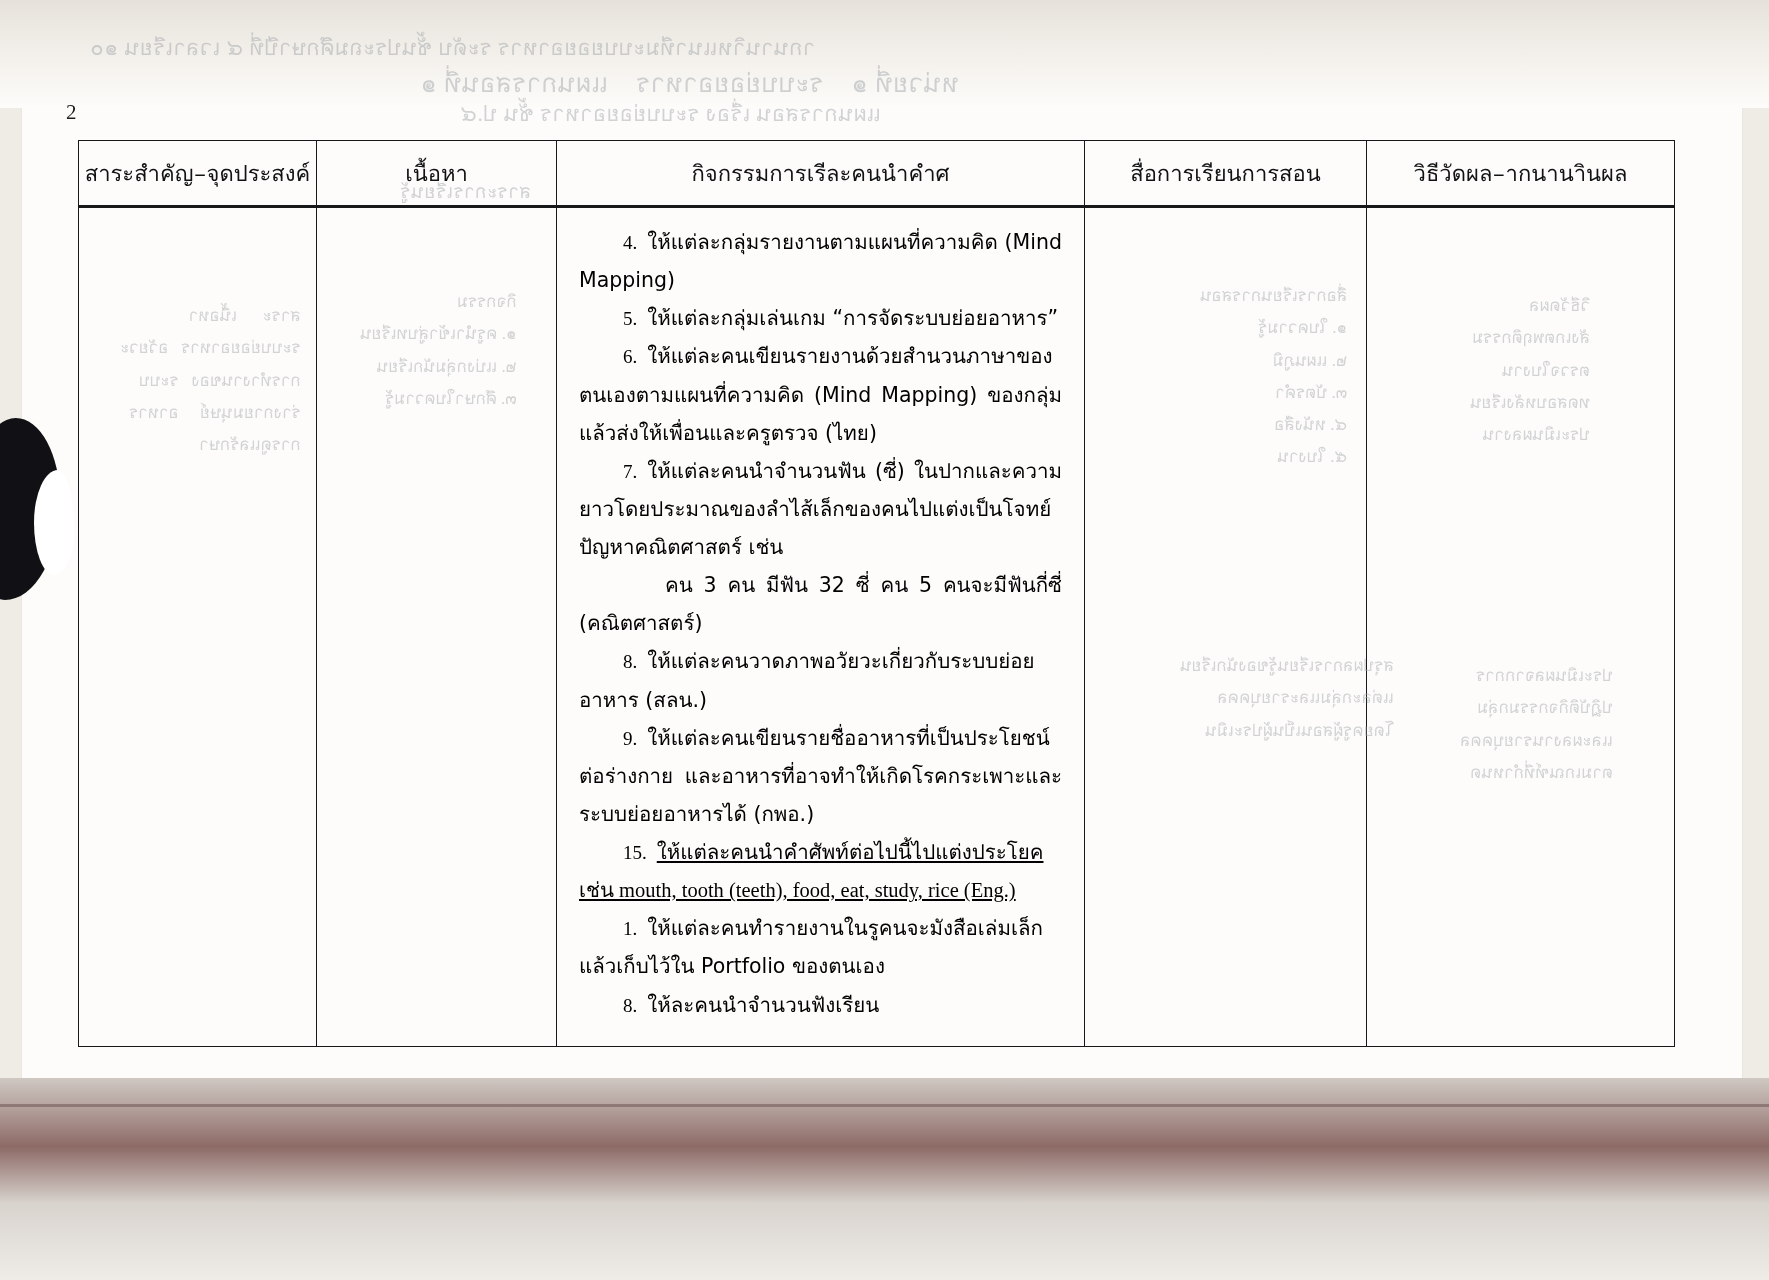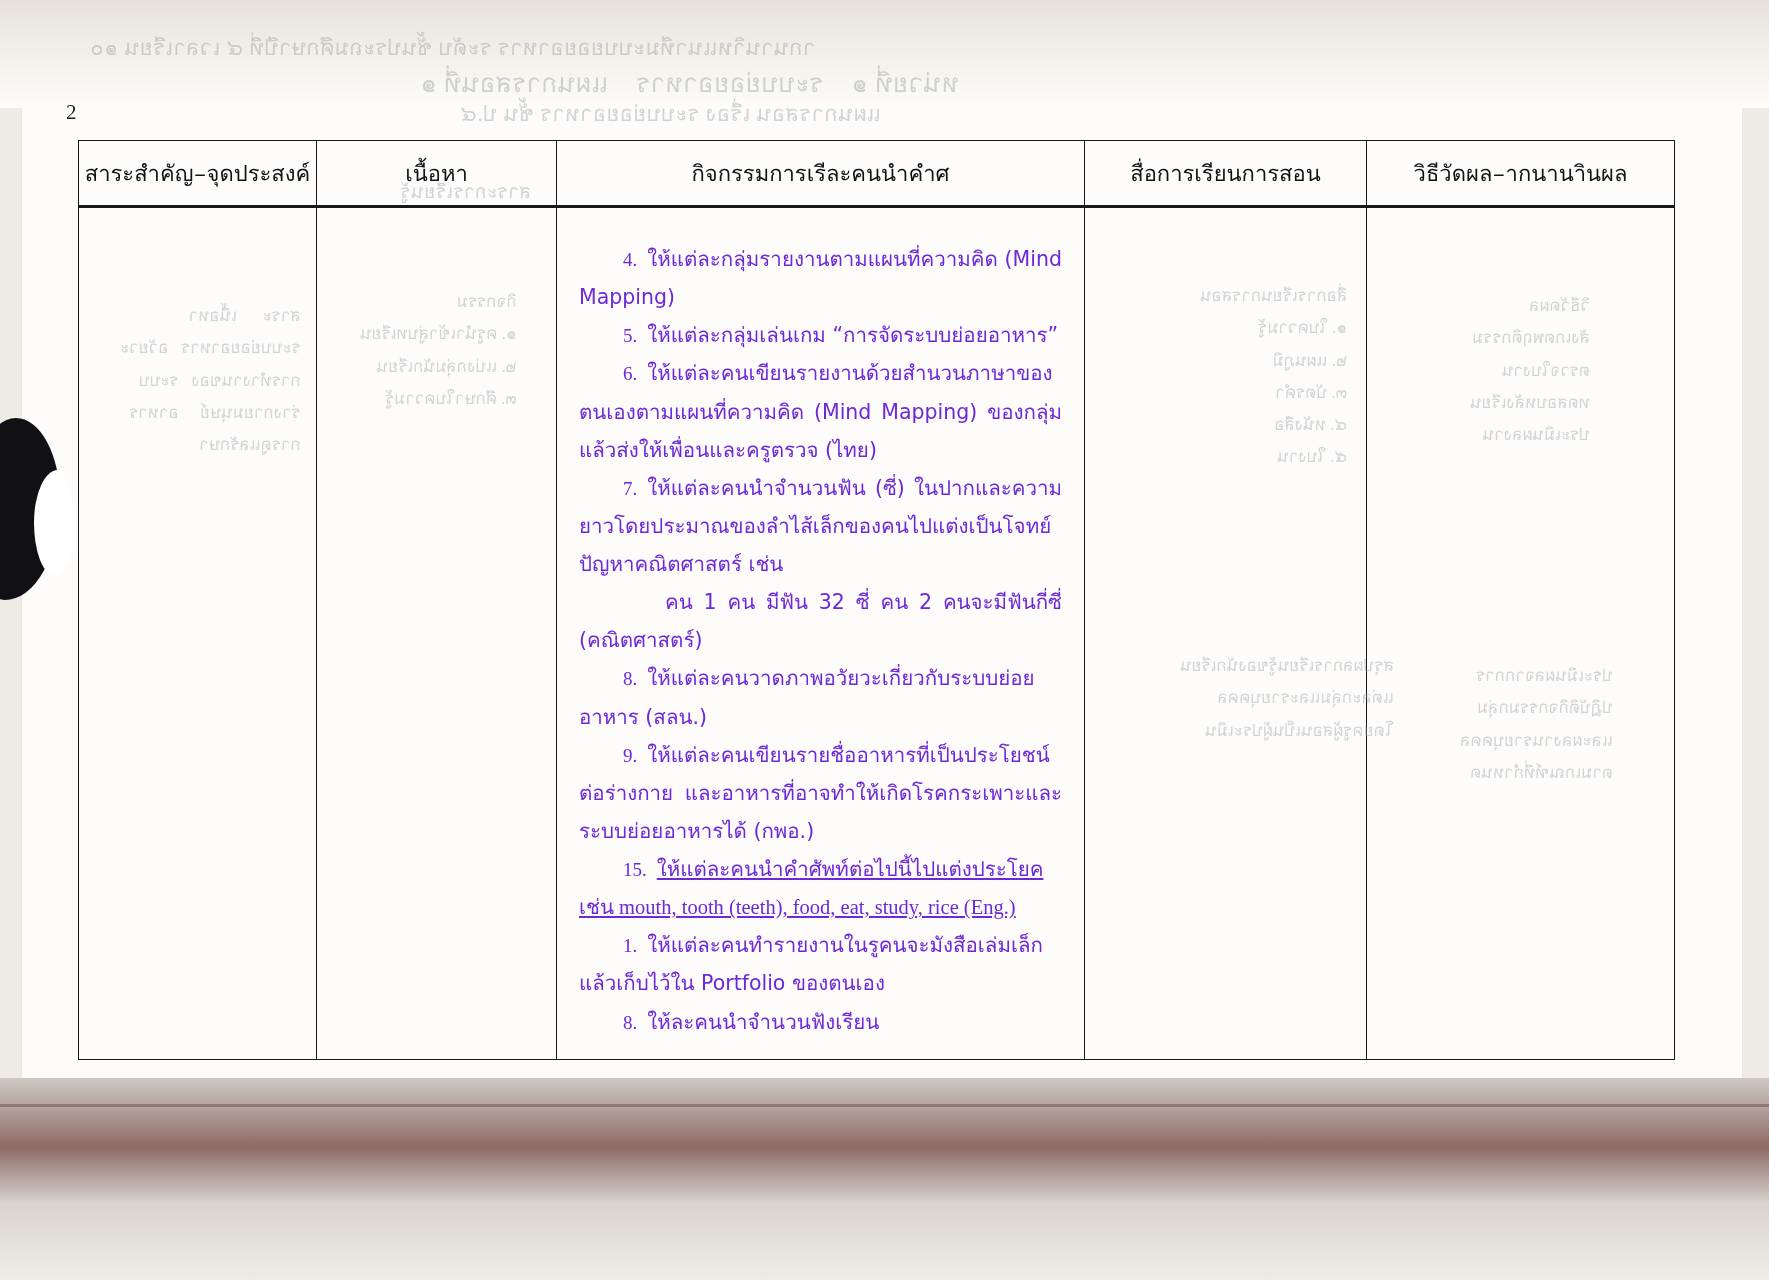--- a/index.html
+++ b/index.html
@@ -128,24 +128,24 @@
   .col-1 { width: 238px; }
   .col-2 { width: 240px; }
   .col-3 { width: 528px; }
   .col-4 { width: 282px; }
   .col-5 { width: 308px; }
 
   .body-cell {
     height: 838px;
   }
   .activities {
-    padding: 32px 22px 18px 22px;
+    padding: 15px 22px 18px 22px;
     font-size: 20.5px;
     line-height: 1.86;
-    color: #6d28d9;
+    color: #000000;
     text-align: justify;
   }
   .act-item {
     margin: 0 0 0 0;
     text-indent: 44px;
   }
   .act-item .num {
     font-family: "Liberation Serif", serif;
     font-size: 19px;
   }
@@ -224,21 +224,21 @@
             <p class="act-item">
               <span class="num">5.</span><span class="gap"></span><span>ให้แต่ละกลุ่มเล่นเกม “การจัดระบบย่อยอาหาร”</span>
             </p>
             <p class="act-item">
               <span class="num">6.</span><span class="gap"></span><span>ให้แต่ละคนเขียนรายงานด้วยสำนวนภาษาของตนเองตามแผนที่ความคิด (Mind Mapping) ของกลุ่มแล้วส่งให้เพื่อนและครูตรวจ (ไทย)</span>
             </p>
             <p class="act-item">
               <span class="num">7.</span><span class="gap"></span><span>ให้แต่ละคนนำจำนวนฟัน (ซี่) ในปากและความยาวโดยประมาณของลำไส้เล็กของคนไปแต่งเป็นโจทย์ปัญหาคณิตศาสตร์ เช่น</span>
             </p>
             <p class="act-item sub-line">
-              <span>คน 1 คน  มีฟัน 32  ซี่  คน 2  คนจะมีฟันกี่ซี่ (คณิตศาสตร์)</span>
+              <span>คน 3 คน  มีฟัน 32  ซี่  คน 5  คนจะมีฟันกี่ซี่ (คณิตศาสตร์)</span>
             </p>
             <p class="act-item">
               <span class="num">8.</span><span class="gap"></span><span>ให้แต่ละคนวาดภาพอวัยวะเกี่ยวกับระบบย่อยอาหาร (สลน.)</span>
             </p>
             <p class="act-item">
               <span class="num">9.</span><span class="gap"></span><span>ให้แต่ละคนเขียนรายชื่ออาหารที่เป็นประโยชน์ต่อร่างกาย  และอาหารที่อาจทำให้เกิดโรคกระเพาะและระบบย่อยอาหารได้ (กพอ.)</span>
             </p>
             <p class="act-item">
               <span class="num">15.</span><span class="gap"></span><span class="latin">ให้แต่ละคนนำคำศัพท์ต่อไปนี้ไปแต่งประโยค  เช่น mouth, tooth (teeth), food, eat, study, rice (Eng.)</span>
             </p>

